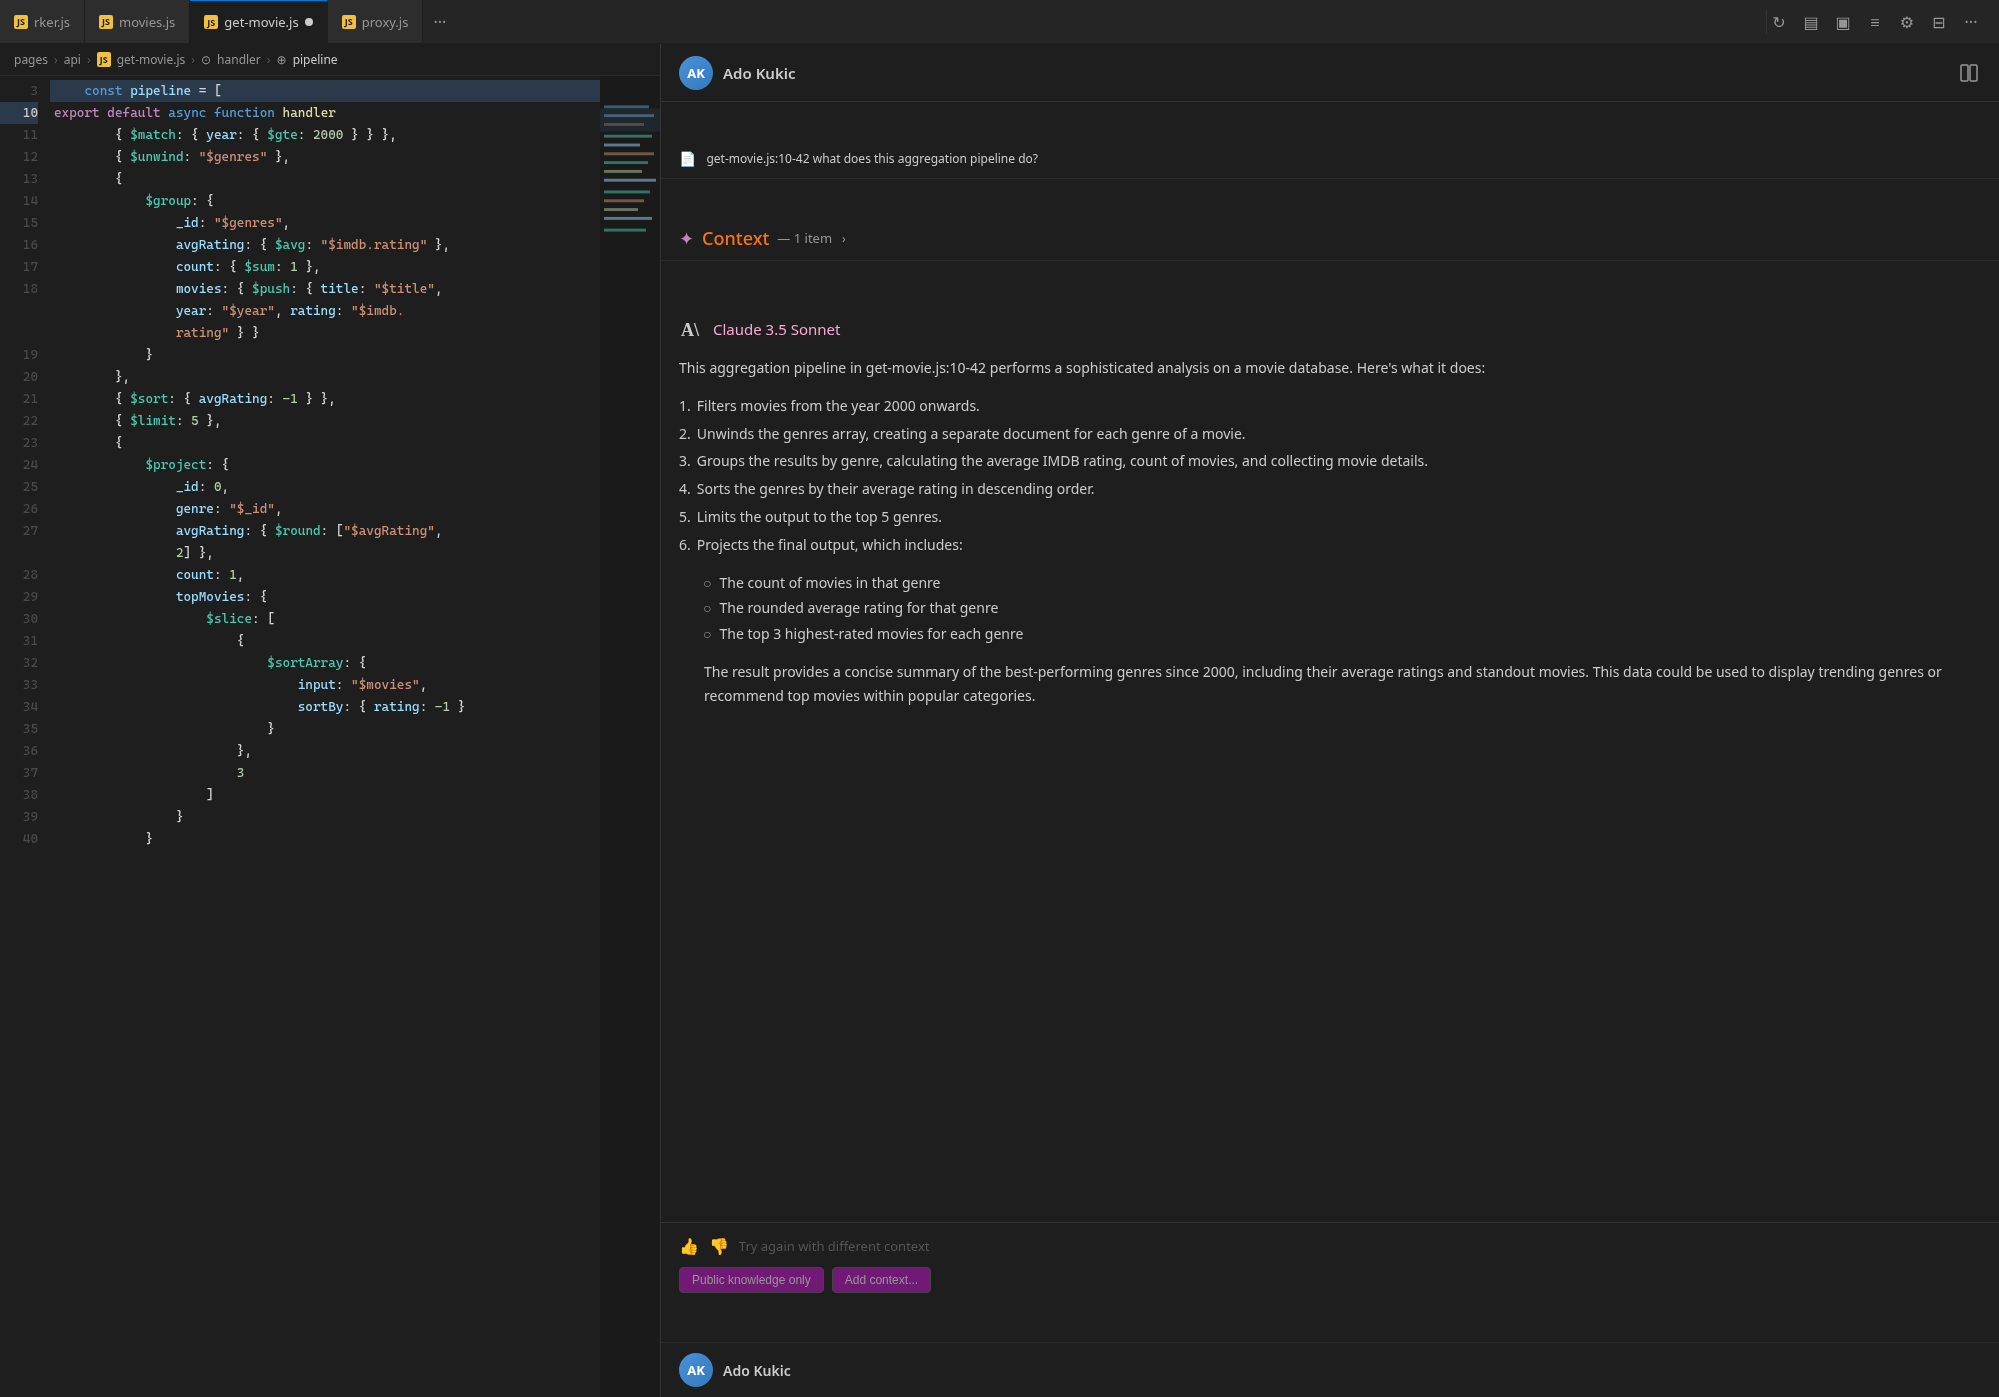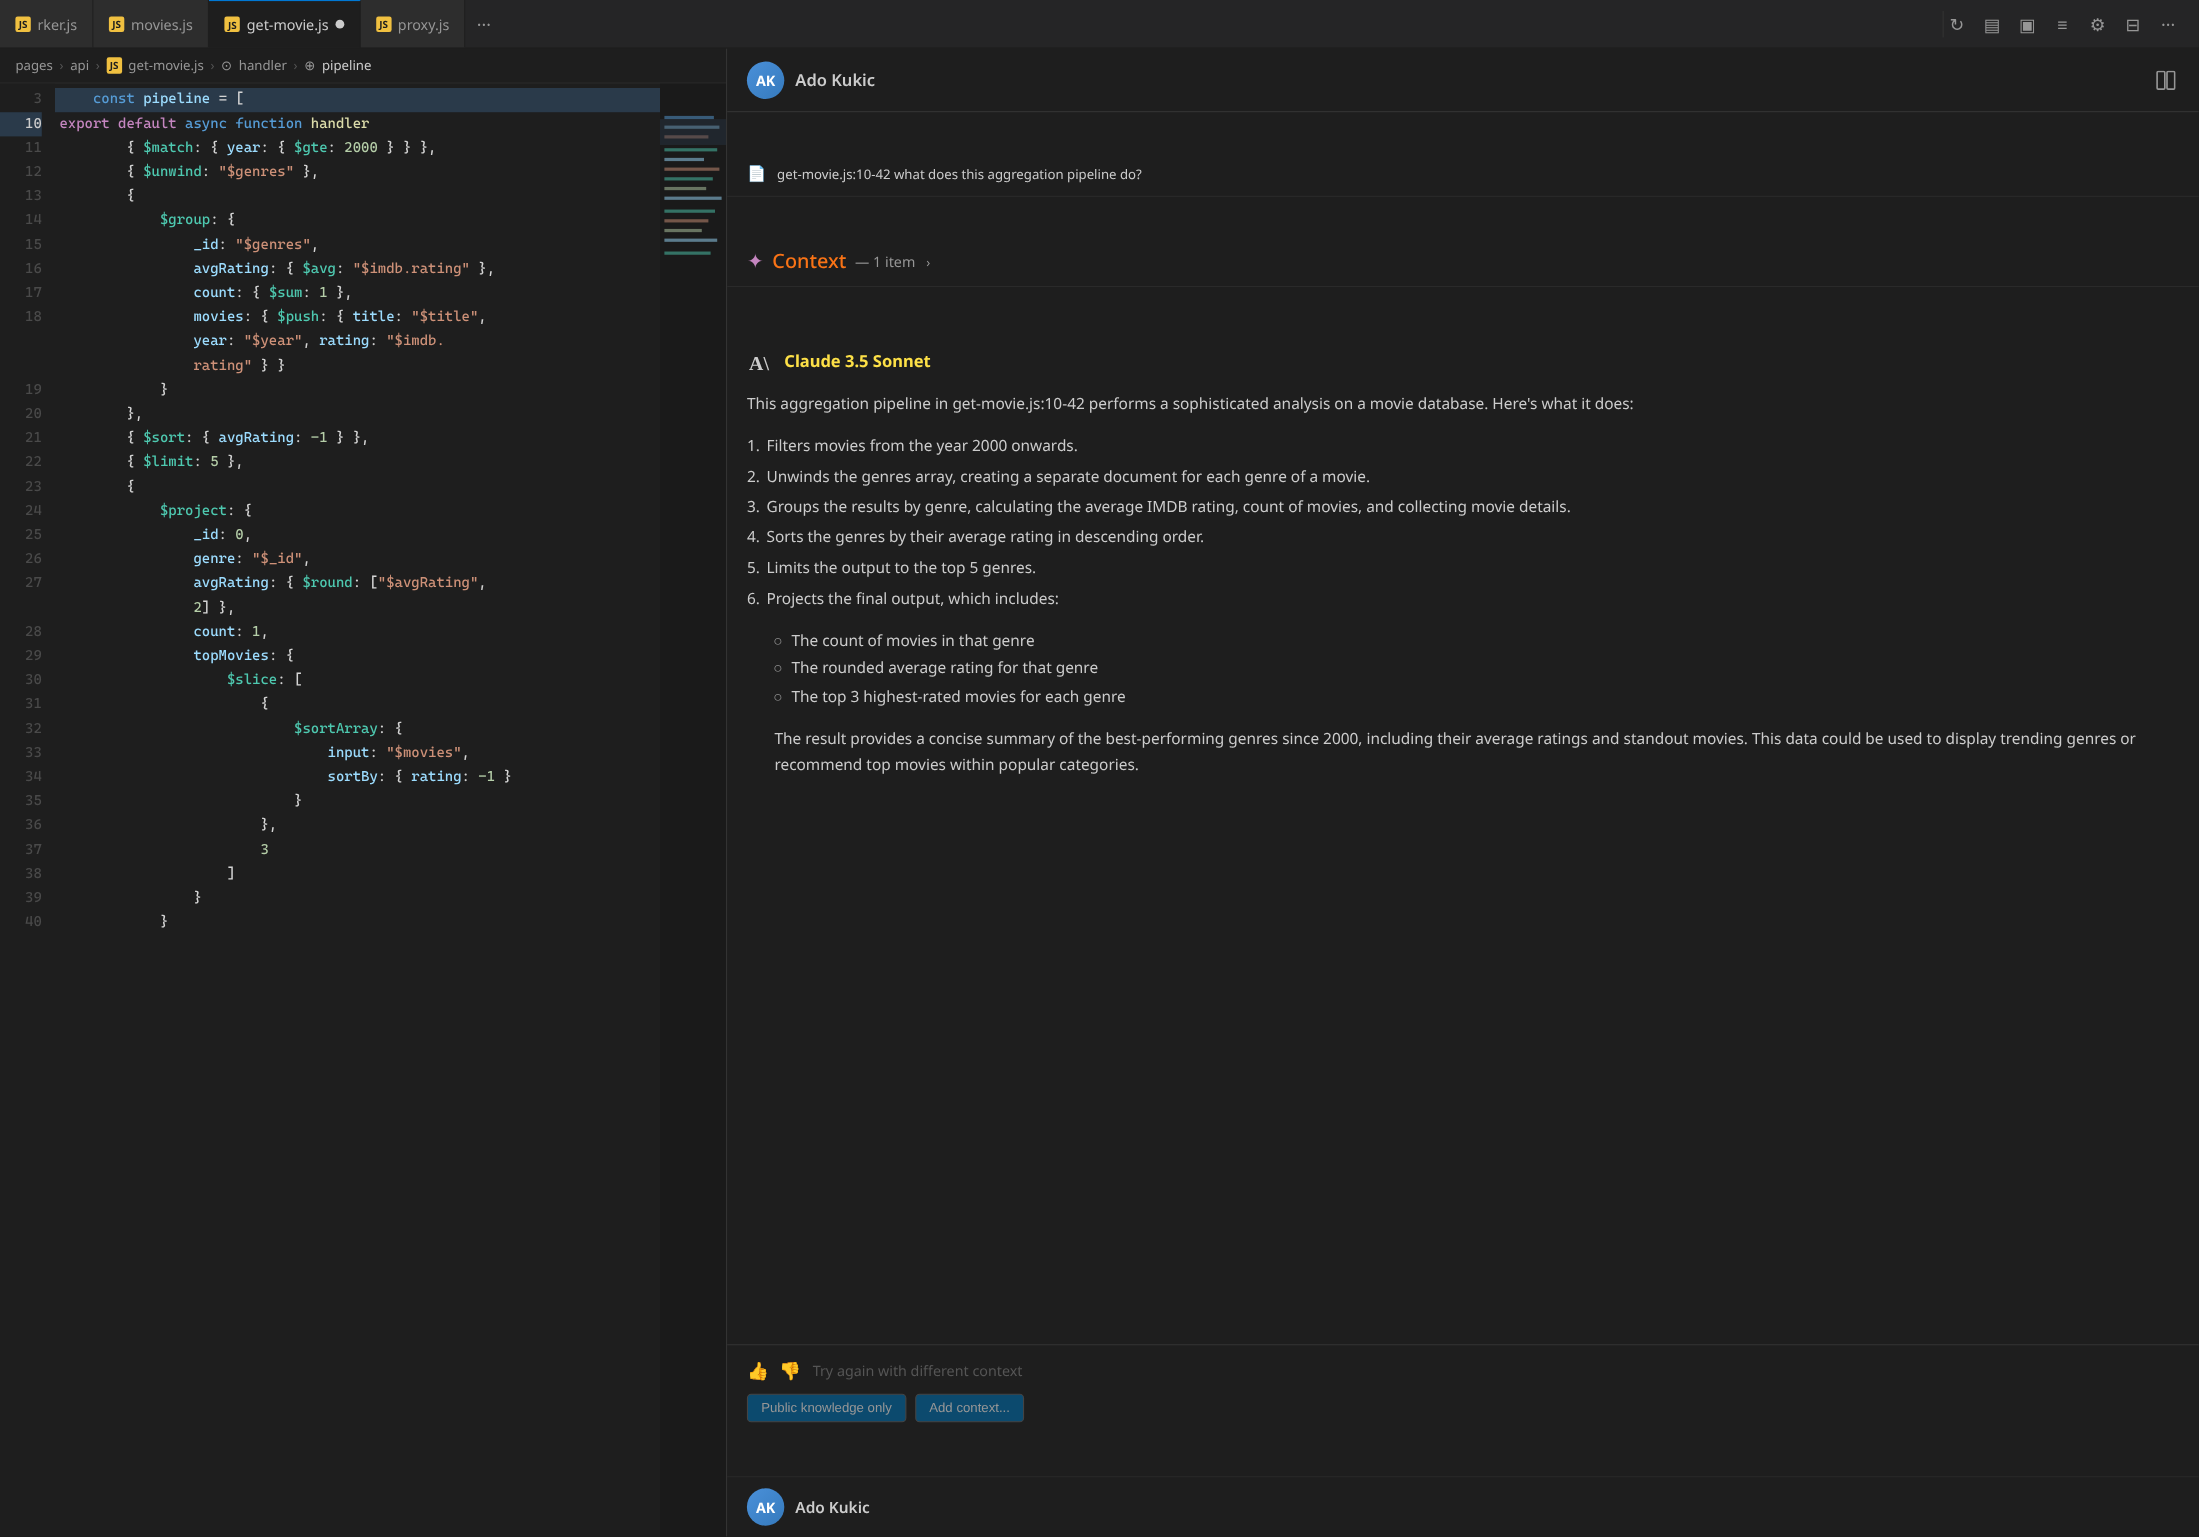--- a/index.html
+++ b/index.html
@@ -304,22 +304,22 @@
       display: flex;
       align-items: center;
       justify-content: center;
       color: #cccccc;
       font-size: 16px;
       font-weight: bold;
       flex-shrink: 0;
     }
     .ai-name {
       font-size: 15px;
-      color: #fde047;
-      font-weight: 700;
+      color: #f9a8d4;
+      font-weight: 400;
     }
 
     .response-text {
       font-size: 14px;
       color: #cccccc;
       line-height: 1.7;
       margin-bottom: 14px;
     }
 
     .response-list {
@@ -380,21 +380,21 @@
       flex: 1;
     }
     .footer-buttons {
       display: flex;
       gap: 8px;
     }
     .footer-btn {
       padding: 5px 12px;
       font-size: 12px;
       color: #969696;
-      background: #0c4a6e;
+      background: #701a75;
       border: 1px solid #444;
       border-radius: 4px;
       cursor: pointer;
       white-space: nowrap;
     }
 
     
     .bottom-user-row {
       display: flex;
       align-items: center;

